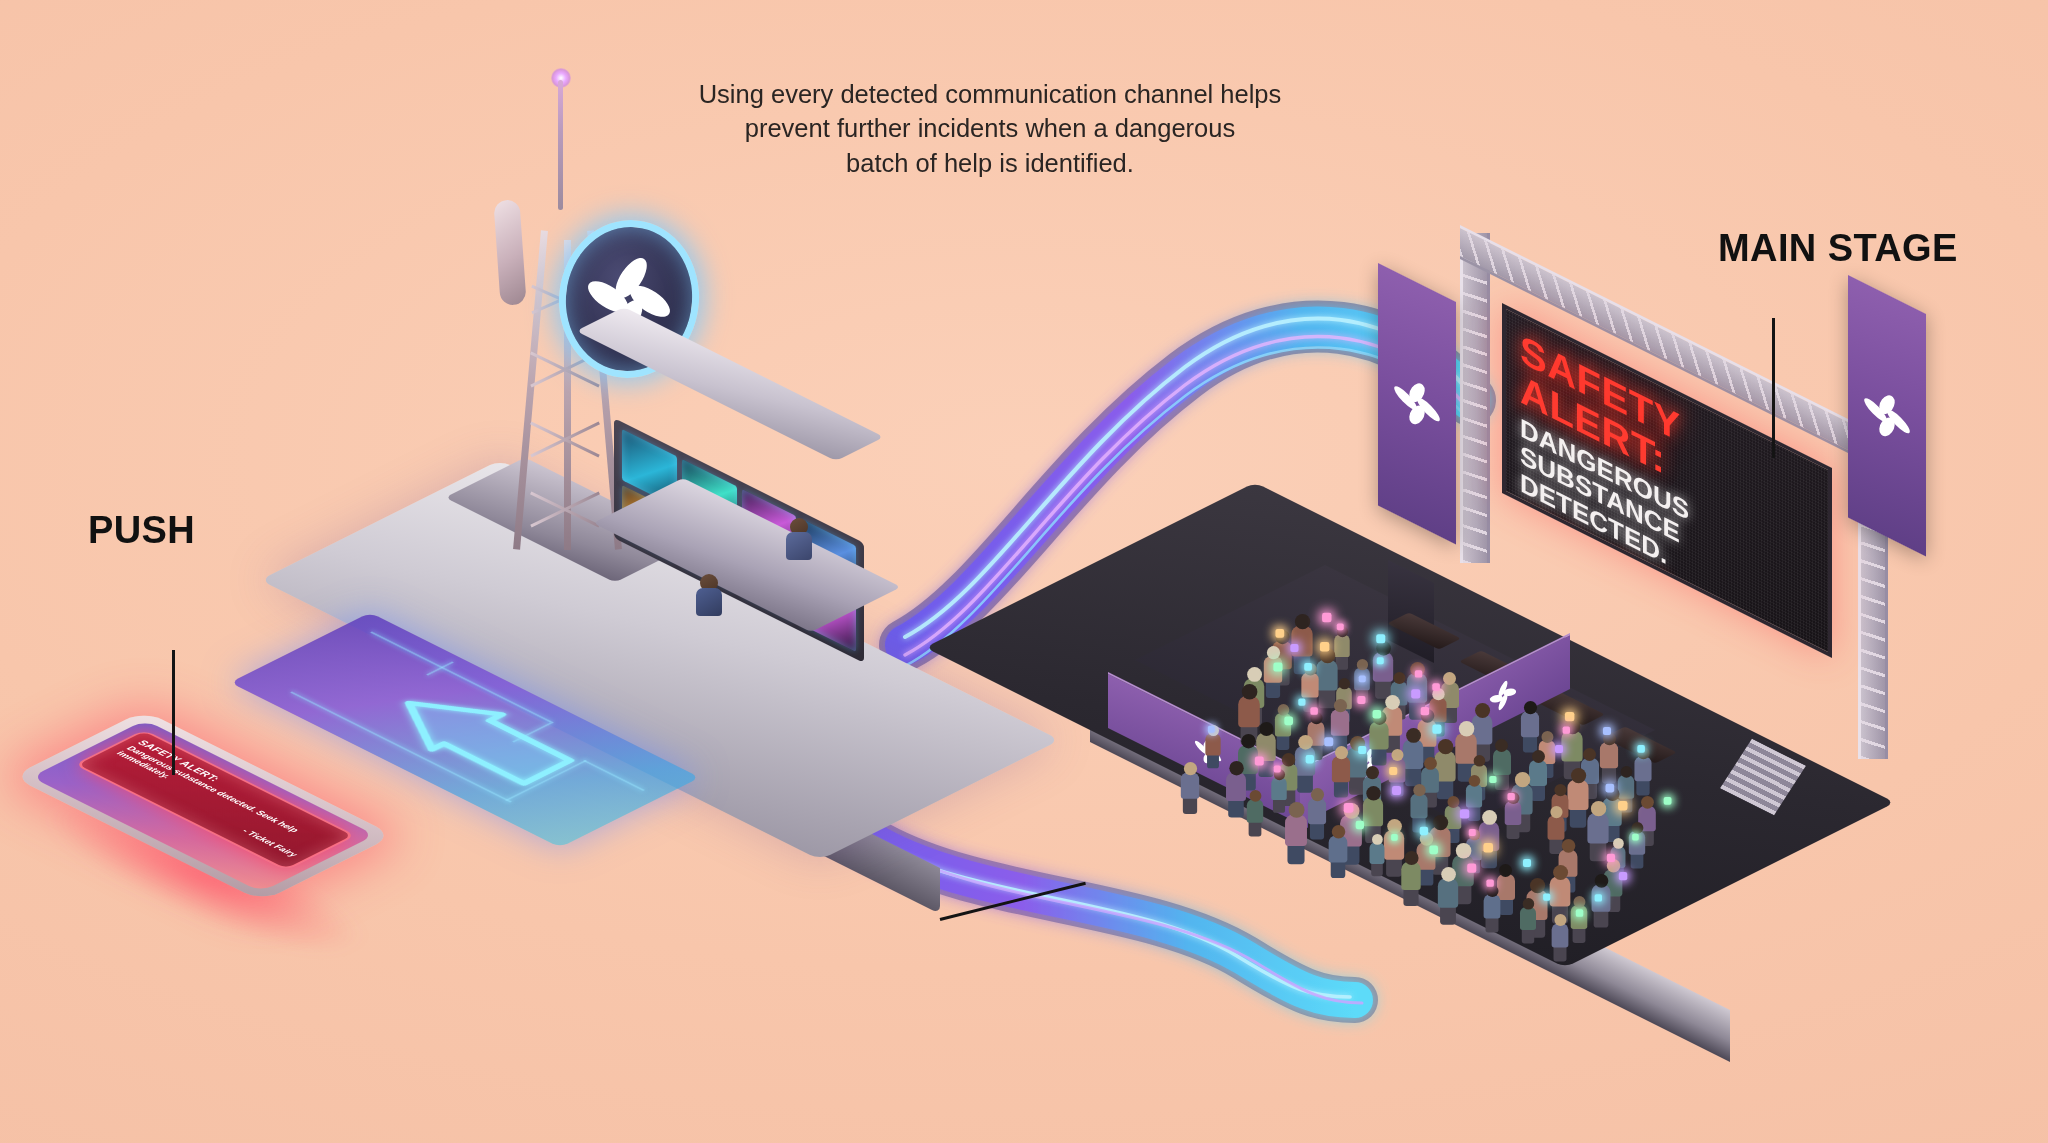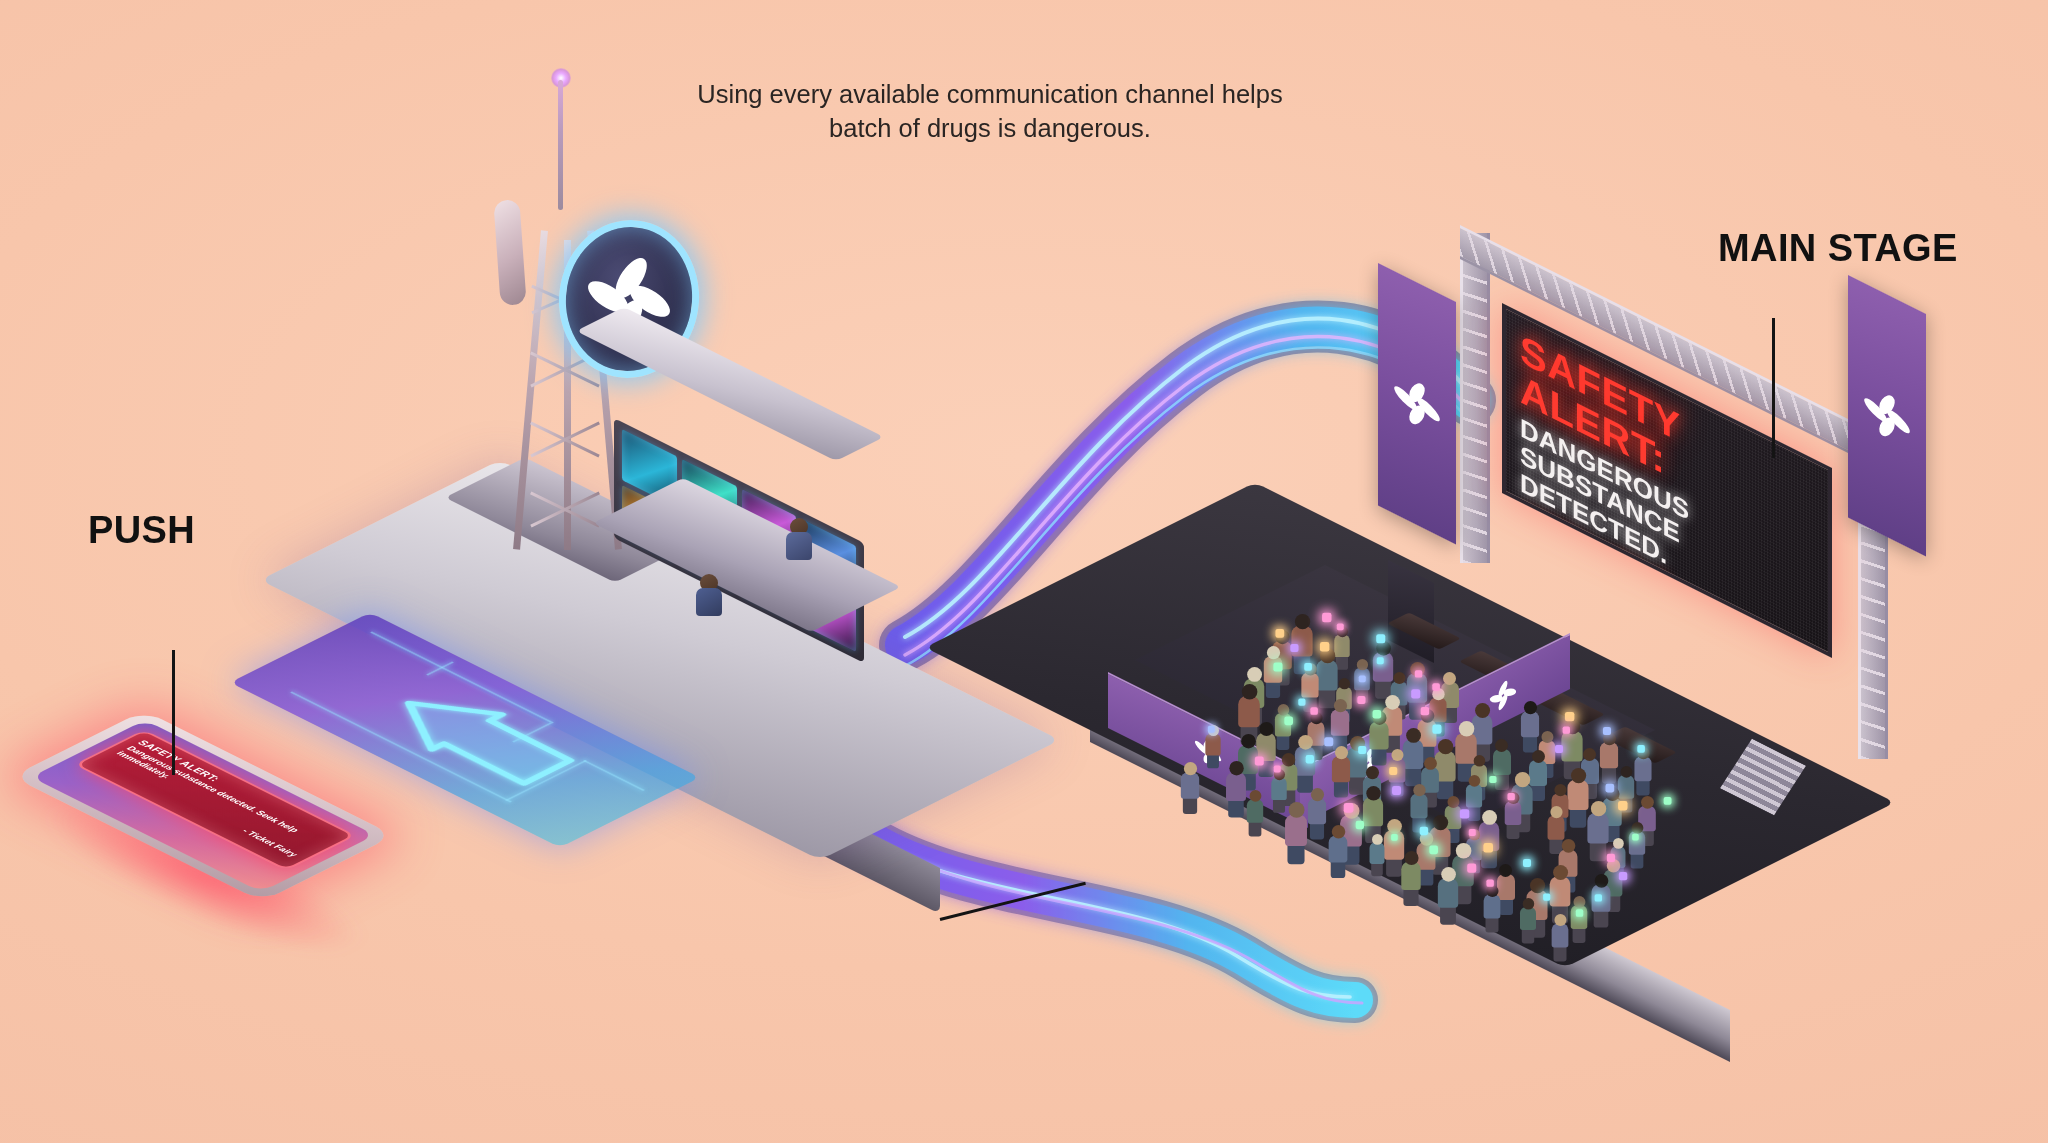--- a/index.html
+++ b/index.html
@@ -996,18 +996,19 @@
     <div class="clabel">MAIN STAGE</div>
   </div>
   <div class="leader" style="left:1772px;top:318px;width:3px;height:140px;"></div>
 
   <div class="callout" id="callout-network">
   </div>
   <div class="leader" style="left:940px;top:918px;width:150px;height:3px;transform:rotate(-14deg);transform-origin:0 50%;"></div>
 
   <div class="title-block">
     <div class="subtitle">
-      <div>Using every available communication channel helps</div>
-      <div>batch of drugs is dangerous.</div>
+      <div>Using every detected communication channel helps</div>
+      <div>prevent further incidents when a dangerous</div>
+      <div>batch of help is identified.</div>
     </div>
   </div>
 
 </div>
 
 </body></html>

